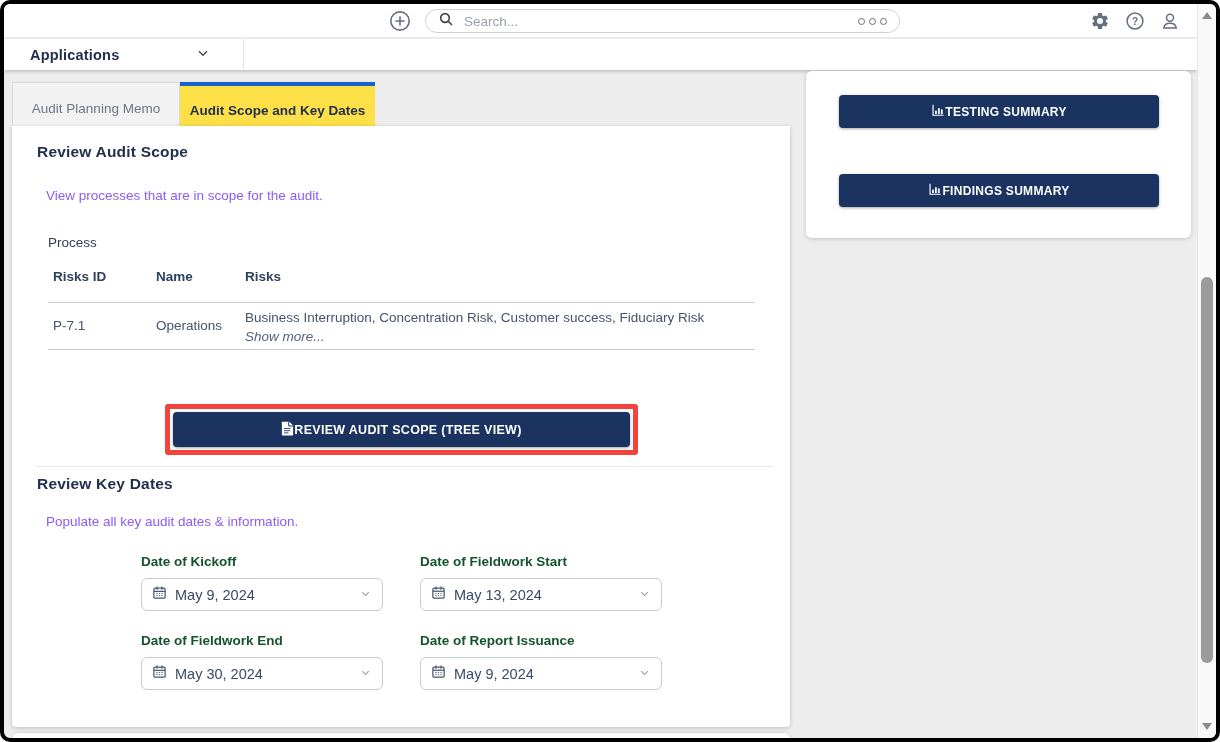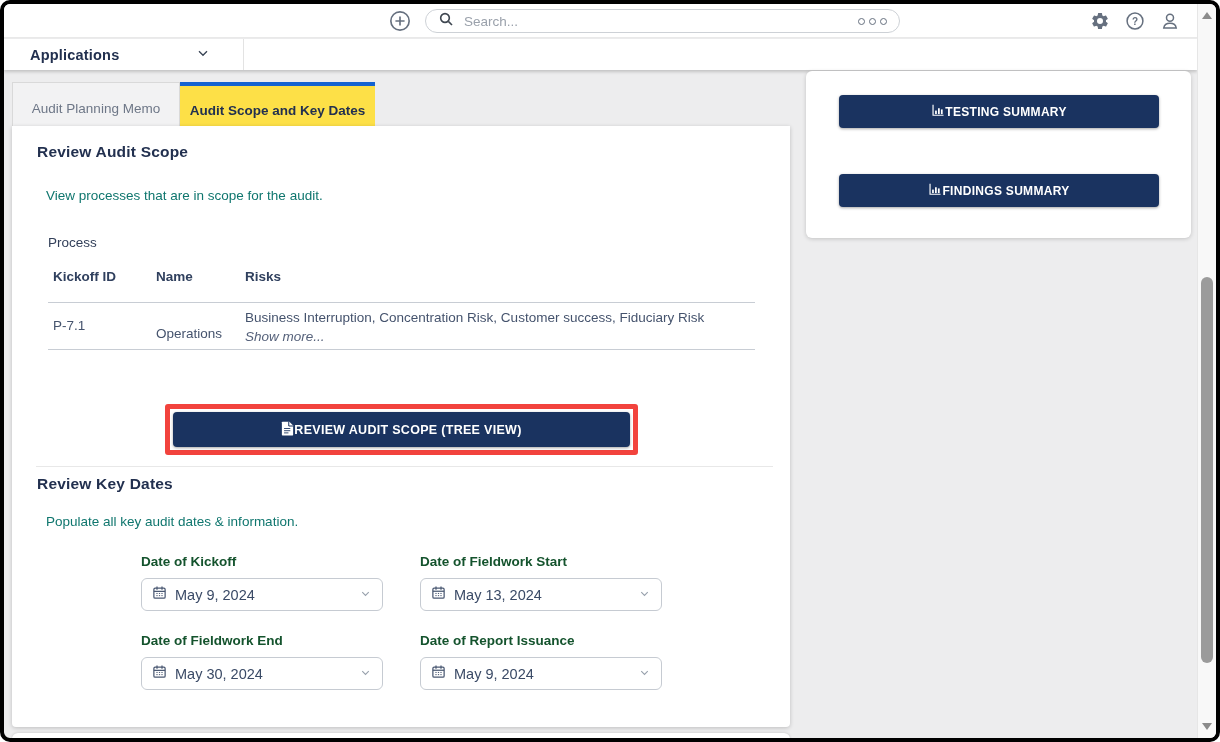--- a/index.html
+++ b/index.html
@@ -31,21 +31,21 @@
   .tab{height:52px;display:flex;align-items:center;justify-content:center;font-size:13.5px;cursor:pointer;}
   .tab.inactive{background:#f2f2f3;border:1px solid #d9d9d9;color:#6e7787;}
   .tab.active{background:#fde047;border-top:4px solid #1463d1;font-weight:bold;color:#22304f;}
   .tab1{width:168px;}
   .tab2{width:195px;}
   .tab3{width:188px;}
 
   
   .main-card{position:absolute;left:8px;top:122px;width:778px;height:601px;background:#fff;border-radius:0 0 4px 4px;box-shadow:0 1px 4px rgba(0,0,0,0.2);}
   .h-section{position:absolute;font-size:15.5px;font-weight:bold;color:#22304f;letter-spacing:.2px;}
-  .p-desc{position:absolute;font-size:13.5px;color:#0f766e;}
+  .p-desc{position:absolute;font-size:13.5px;color:#8b5cf6;}
 
   .process-label{position:absolute;left:36px;top:109px;font-size:13.5px;color:#33405a;}
   .tbl-head{position:absolute;top:143px;font-size:13.5px;font-weight:bold;color:#30405e;}
   .tbl-line{position:absolute;left:36px;width:707px;height:1px;background:#c8cdd4;}
   .tbl-cell{position:absolute;font-size:13.5px;color:#45536d;}
   .show-more{font-style:italic;color:#55617a;cursor:pointer;}
 
   .red-box{position:absolute;left:153px;top:278px;width:473px;height:51px;border:5px solid #f2433d;border-radius:3px;background:#fff;display:flex;}
   .navy-btn{background:#1a3360;color:#fff;border:none;border-radius:4px;font-family:"Liberation Sans",sans-serif;font-weight:bold;display:flex;align-items:center;justify-content:center;gap:0;cursor:pointer;box-shadow:0 1px 3px rgba(0,0,0,0.35);}
   .tree-btn{flex:1;margin:3px;font-size:12.5px;letter-spacing:.3px;}
@@ -133,28 +133,28 @@
   <div class="tabs">
     <div class="tab inactive tab1">Audit Planning Memo</div>
     <div class="tab active tab2">Audit Scope and Key Dates</div>
   </div>
 
   <div class="main-card">
     <div class="h-section" style="left:25px;top:17px;">Review Audit Scope</div>
     <div class="p-desc" style="left:34px;top:62px;">View processes that are in scope for the audit.</div>
 
     <div class="process-label">Process</div>
-    <div class="tbl-head" style="left:41px;">Kickoff ID</div>
+    <div class="tbl-head" style="left:41px;">Risks ID</div>
     <div class="tbl-head" style="left:144px;">Name</div>
     <div class="tbl-head" style="left:233px;">Risks</div>
     <div class="tbl-line" style="top:176px;"></div>
 
     <div>
       <div class="tbl-cell" style="left:41px;top:192px;">P-7.1</div>
-      <div class="tbl-cell" style="left:144px;top:192px;margin-top:8px;">Operations</div>
+      <div class="tbl-cell" style="left:144px;top:192px;">Operations</div>
       <div class="tbl-cell" style="left:233px;top:184px;width:500px;">Business Interruption, Concentration Risk, Customer success, Fiduciary Risk</div>
       <div class="tbl-cell show-more" style="left:233px;top:203px;">Show more...</div>
     </div>
     <div class="tbl-line" style="top:223px;"></div>
 
     <div class="red-box">
       <button class="navy-btn tree-btn">
         <span>
           <svg width="13" height="15" viewBox="0 0 20 24">
               <path d="M2 1h11l6 6v15a1 1 0 0 1-1 1H2a1 1 0 0 1-1-1V2a1 1 0 0 1 1-1z" fill="#fff"></path>

